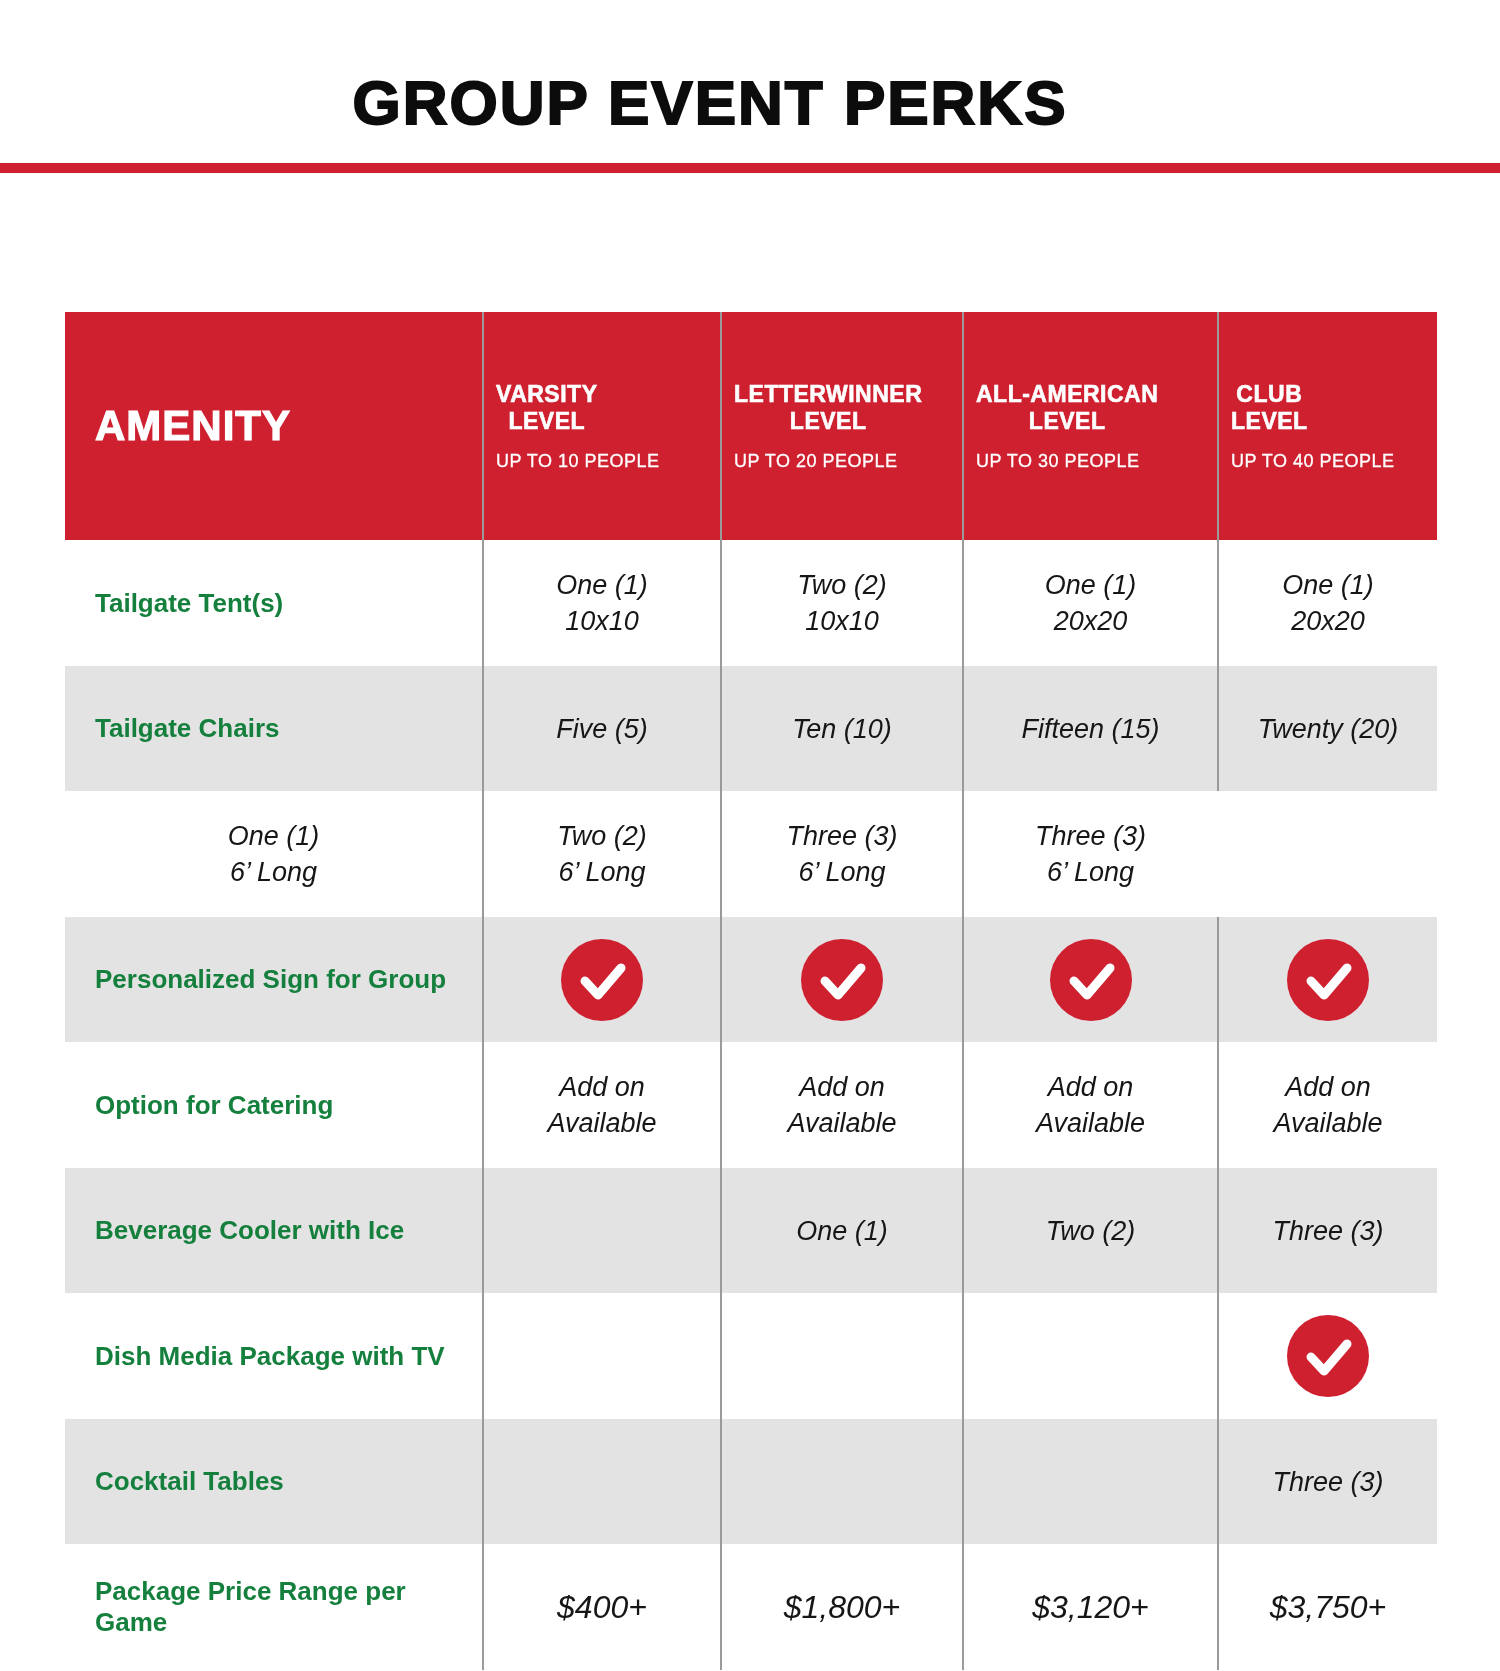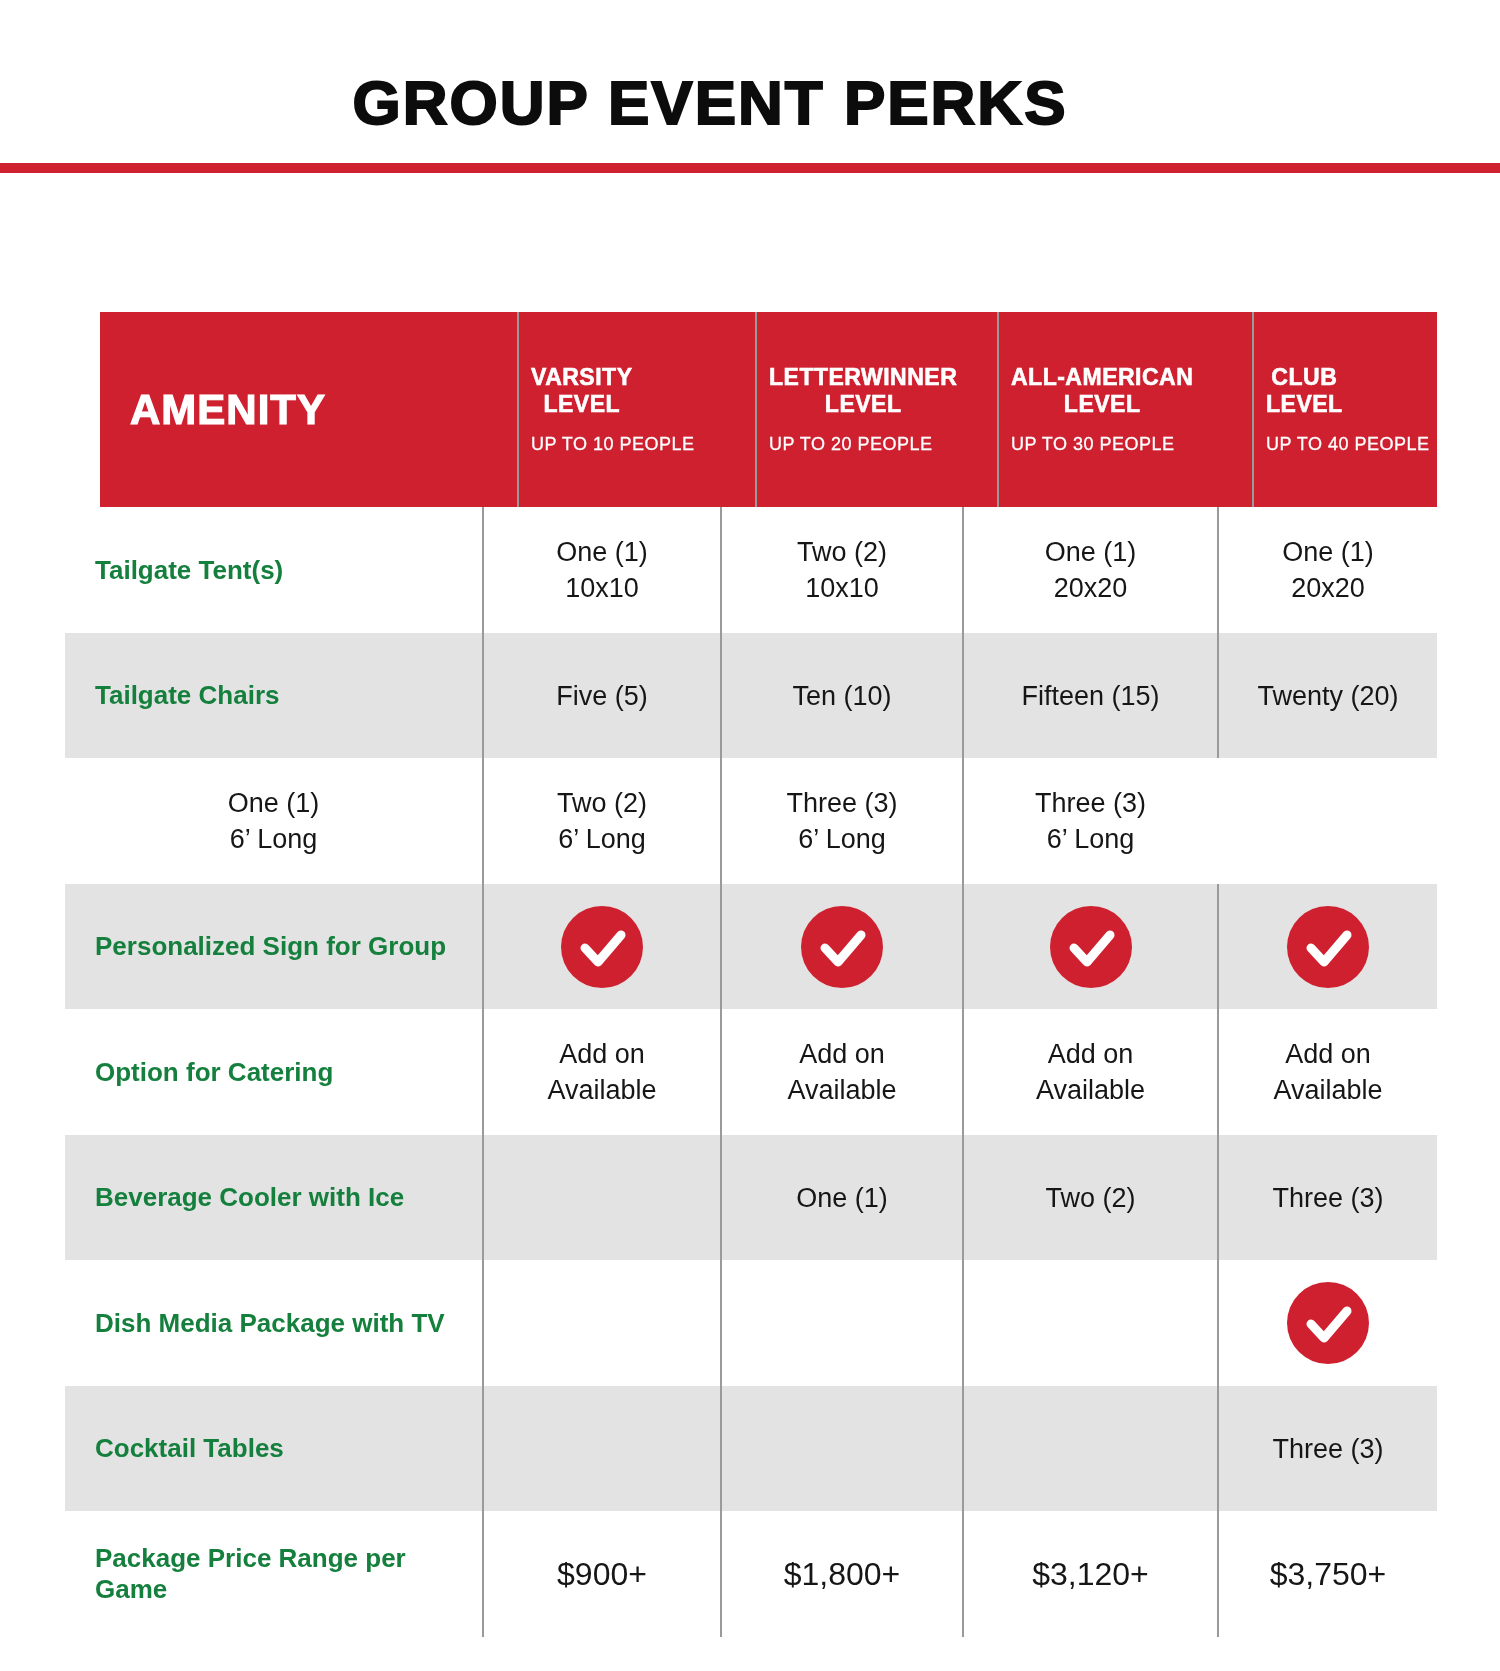--- a/index.html
+++ b/index.html
@@ -29,21 +29,21 @@
     position:absolute;top:312px;left:65px;width:1372px;
   }
   .hrow,.row{
     display:grid;
     grid-template-columns:417px 238px 242px 255px 220px;
   }
   .hrow > *:not(:first-child),
   .row  > *:not(:first-child){
     border-left:2px solid var(--divider);
   }
-  .hrow{height:195px;background:var(--red);color:#ffffff;margin-left:35px;}
+  .hrow{height:228px;background:var(--red);color:#ffffff;}
   .amenity-hcell{
     display:flex;align-items:center;padding-left:30px;
   }
   .amenity-htext{
     font-size:42px;font-weight:900;letter-spacing:1px;
     -webkit-text-stroke:1.2px #ffffff;
   }
   .col-hcell{
     display:flex;flex-direction:column;align-items:flex-start;justify-content:center;
     text-align:center;padding:0 12px;
@@ -58,21 +58,21 @@
     -webkit-text-stroke:0.3px #ffffff;
   }
   .row{background:#ffffff;height:126px;}
   .row.gray{background:var(--row-gray);height:125px;}
   .amenity-cell{
     display:flex;align-items:center;padding-left:30px;
     font-size:26px;font-weight:700;color:#15803d;
   }
   .value-cell{
     display:flex;flex-direction:column;align-items:center;justify-content:center;
-    text-align:center;font-size:27px;line-height:36px;color:#161616;
+    text-align:center;font-size:27px;line-height:36px;color:#161616;font-style:italic;
   }
   .row.price-row .value-cell{font-size:32px;}
   .check-wrap{display:flex;align-items:center;justify-content:center;}
   .check-wrap svg{display:block;}
 </style>
 </head>
 <body>
 
 <h1 class="page-title">GROUP EVENT PERKS</h1>
 <div class="title-rule"></div>
@@ -242,21 +242,21 @@
         <div class="value-cell"></div>
         <div class="value-cell"></div>
         <div class="value-cell"></div>
         <div class="value-cell">
           <span>Three (3)</span>
         </div>
       </div>
       <div class="row price-row">
         <div class="amenity-cell">Package Price Range per Game</div>
         <div class="value-cell">
-          <span>$900+</span>
+          <span>$400+</span>
         </div>
         <div class="value-cell">
           <span>$1,800+</span>
         </div>
         <div class="value-cell">
           <span>$3,120+</span>
         </div>
         <div class="value-cell">
           <span>$3,750+</span>
         </div>

